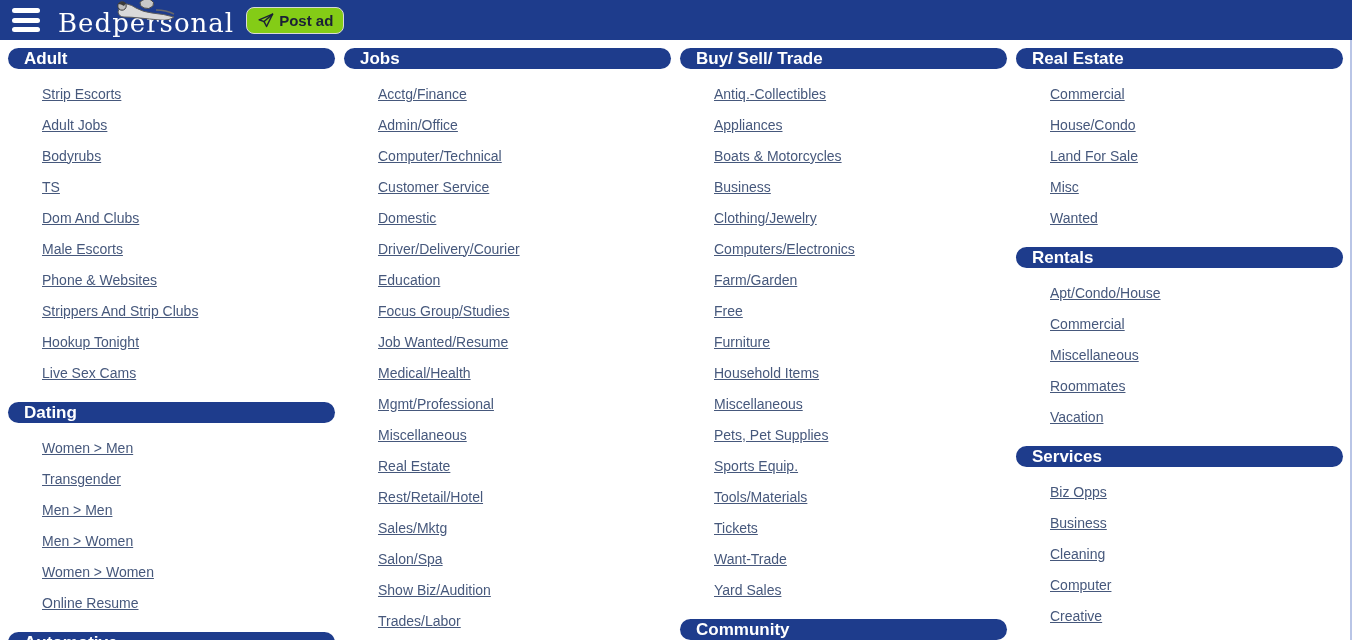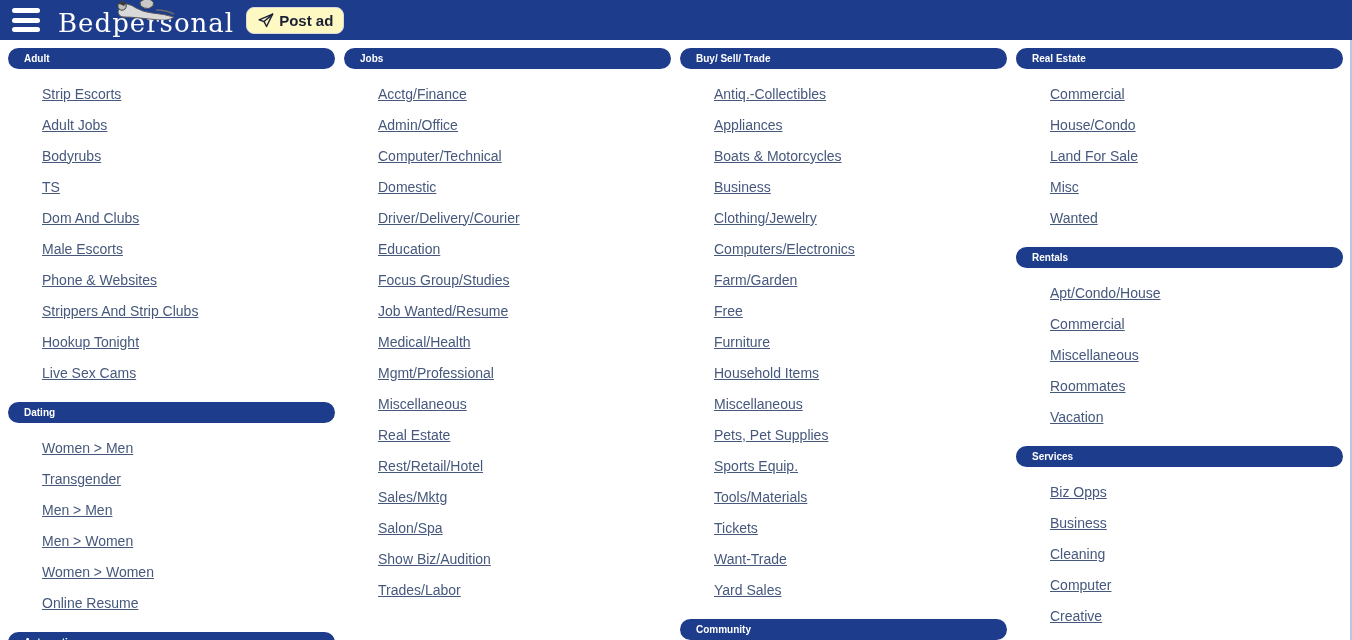--- a/index.html
+++ b/index.html
@@ -51,21 +51,21 @@
   .logo-art {
     position: absolute;
     left: 52px;
     top: -3px;
     width: 78px;
     height: 26px;
     pointer-events: none;
   }
   .postad-btn {
     margin-left: 12px;
-    background: #fef9c3;
+    background: #84cc16;
     border: 1px solid #d9d9d9;
     border-radius: 8px;
     height: 27px;
     display: flex;
     align-items: center;
     gap: 5px;
     padding: 0 10px;
     cursor: pointer;
     font-family: "Liberation Sans", sans-serif;
   }
@@ -81,21 +81,21 @@
     grid-template-columns: repeat(4, 1fr);
     column-gap: 9px;
     height: 600px;
     overflow: hidden;
   }
   .col { min-width: 0; }
   .pill {
     background: #1e3c8c;
     color: #ffffff;
     font-weight: bold;
-    font-size: 10px;
+    font-size: 17px;
     height: 21px;
     line-height: 21px;
     border-radius: 11px;
     padding: 0 16px;
     margin: 14px 0 9px 0;
     cursor: pointer;
     white-space: nowrap;
     overflow: hidden;
   }
   .section:first-child .pill { margin-top: 0; }
@@ -227,20 +227,23 @@
           <li>
             <a href="#">Acctg/Finance</a>
           </li>
           <li>
             <a href="#">Admin/Office</a>
           </li>
           <li>
             <a href="#">Computer/Technical</a>
           </li>
           <li>
+            <a href="#">Customer Service</a>
+          </li>
+          <li>
             <a href="#">Domestic</a>
           </li>
           <li>
             <a href="#">Driver/Delivery/Courier</a>
           </li>
           <li>
             <a href="#">Education</a>
           </li>
           <li>
             <a href="#">Focus Group/Studies</a>

